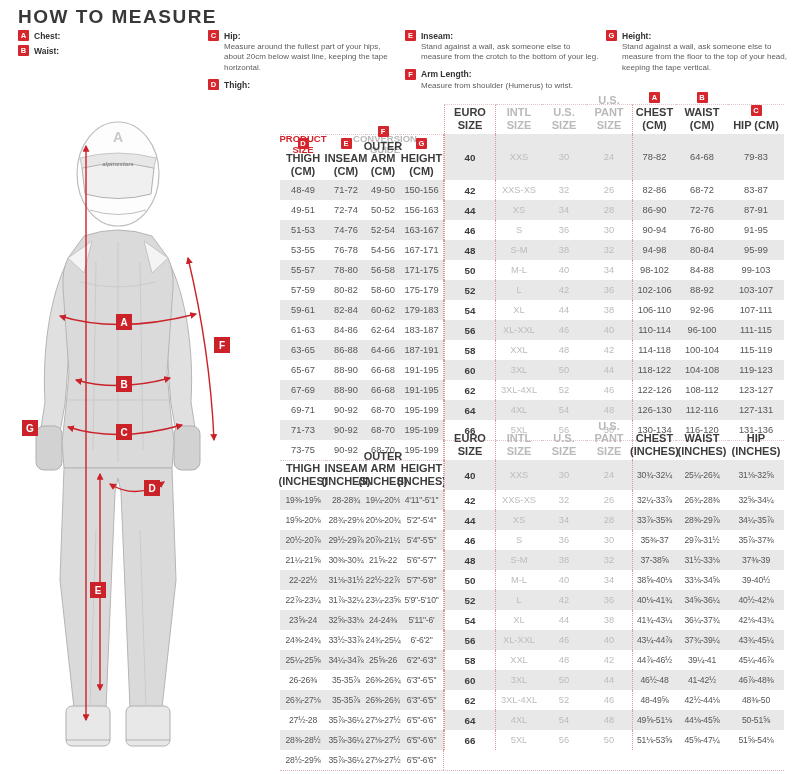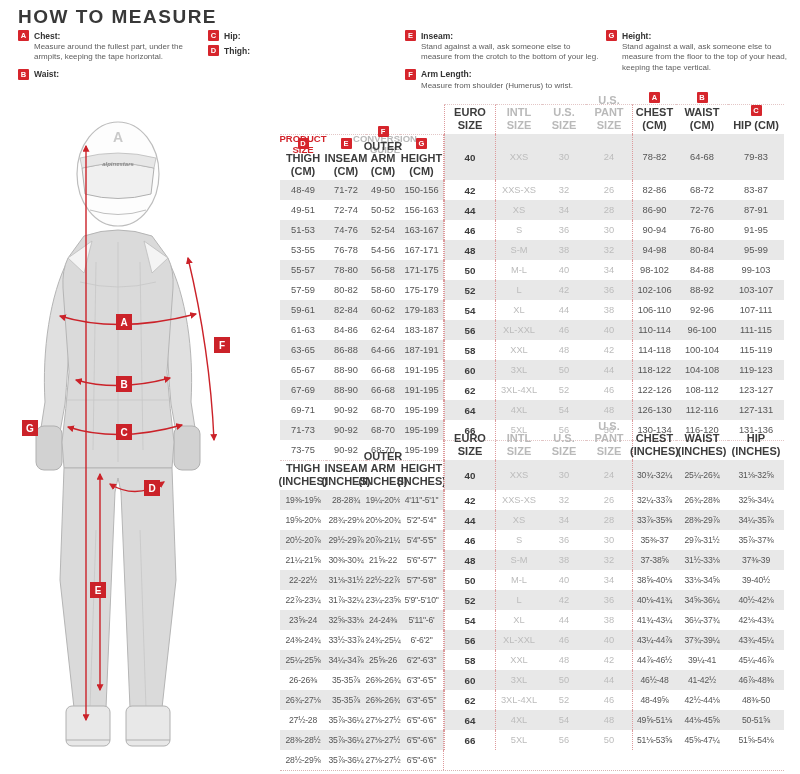--- a/index.html
+++ b/index.html
@@ -72,36 +72,36 @@
 <body>
 
 <div id="page-title">HOW TO MEASURE</div>
 
 <div class="guide-col" id="guide-col-1">
   <div class="guide-item">
     <div class="guide-head">
       <span class="gbadge">A</span>
       <span class="gname">Chest:</span>
     </div>
-    <div class="gdesc">Measure around the fullest part, under the armpits, keeping the tape horizontal.</div>
   </div>
   <div class="guide-item">
     <div class="guide-head">
       <span class="gbadge">B</span>
       <span class="gname">Waist:</span>
     </div>
   </div>
 </div>
 
 <div class="guide-col" id="guide-col-2">
   <div class="guide-item">
     <div class="guide-head">
       <span class="gbadge">C</span>
       <span class="gname">Hip:</span>
     </div>
+    <div class="gdesc">Measure around the fullest part of your hips, about 20cm below waist line, keeping the tape horizontal.</div>
   </div>
   <div class="guide-item">
     <div class="guide-head">
       <span class="gbadge">D</span>
       <span class="gname">Thigh:</span>
     </div>
   </div>
 </div>
 
 <div class="guide-col" id="guide-col-3">

